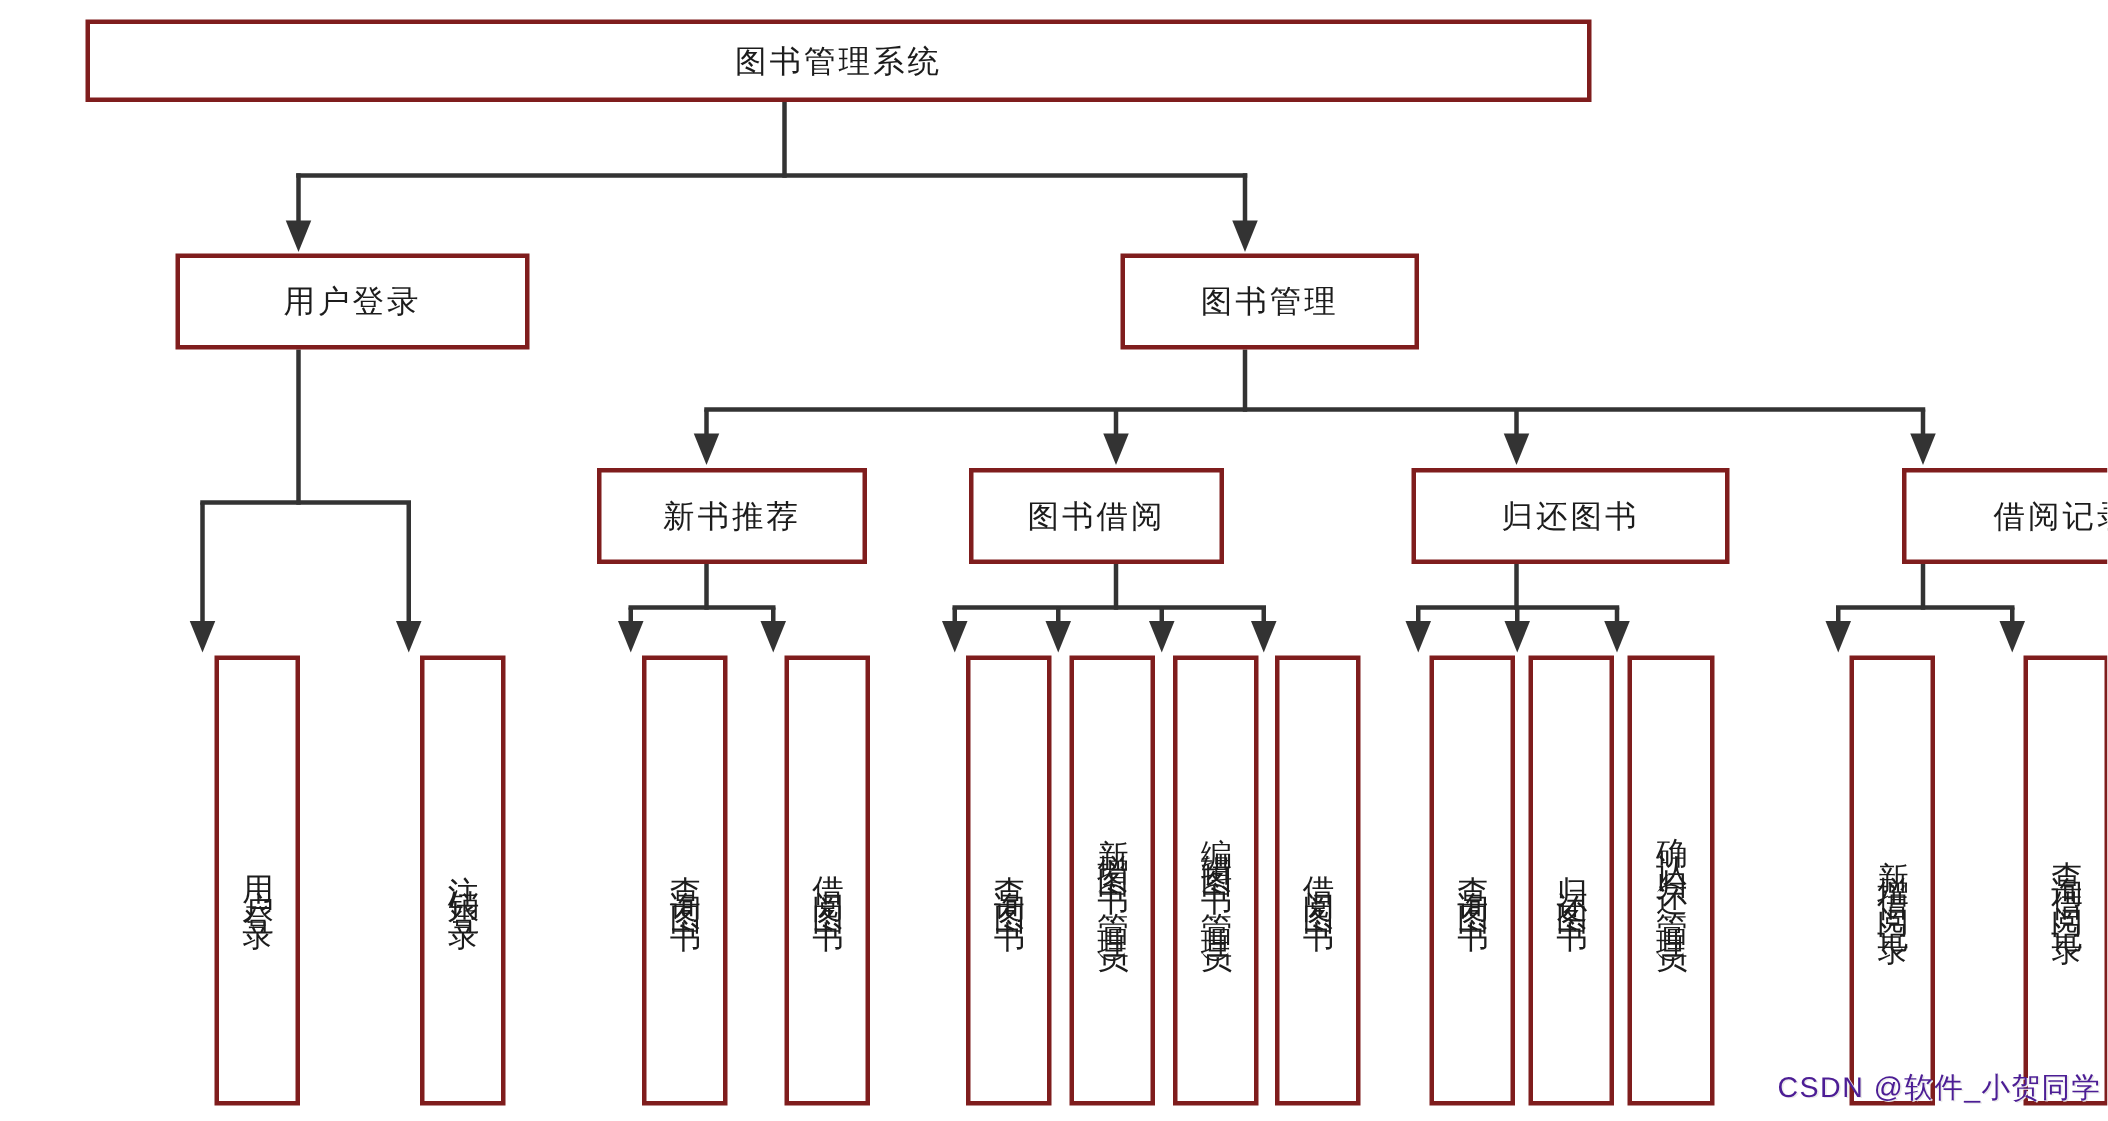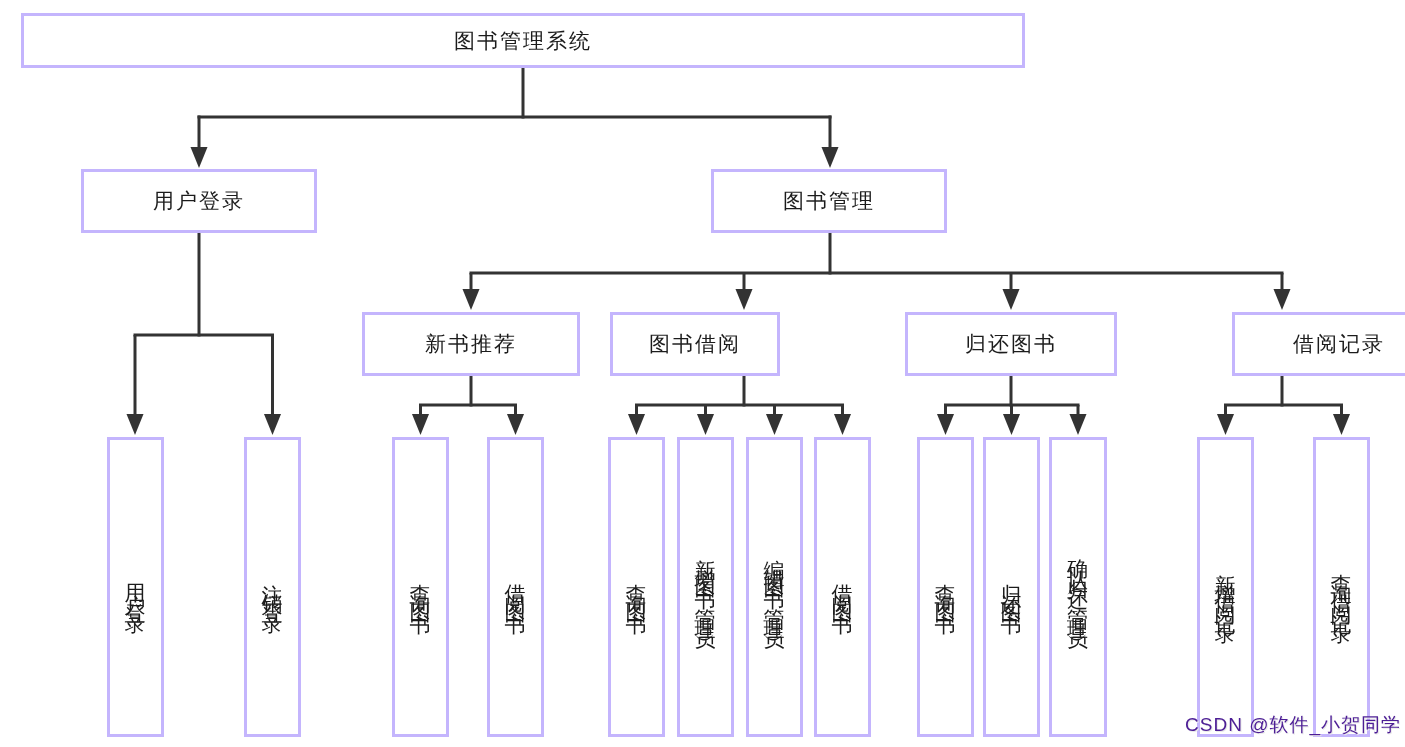--- a/index.html
+++ b/index.html
@@ -9,28 +9,29 @@
     background:#ffffff;
     overflow:hidden;
     font-family:"Liberation Sans","DejaVu Sans",sans-serif;
   }
   .wires{position:absolute;left:0;top:0;}
   .wires line{stroke:#333333;stroke-width:3;}
   .wires polygon{fill:#333333;stroke:none;}
   .box{
     position:absolute;
     box-sizing:border-box;
-    border:3px solid #c4b5fd;
+    border:3px solid #7f1d1d;
     background:#ffffff;
     display:flex;
     align-items:center;
     justify-content:center;
     color:#1c1c1c;
     font-size:21px;
     letter-spacing:2px;
+    margin-left:36px;
   }
   .root{left:21px;top:13px;width:1004px;height:55px;}
   .lvl2{top:169px;height:64px;}
   .lvl3{top:312px;height:64px;}
   .leaf{
     top:437px;height:300px;width:57px;
     writing-mode:vertical-rl;
     text-orientation:mixed;
     font-size:21px;
     letter-spacing:10px;
@@ -117,23 +118,23 @@
       <line x1="1225.5" y1="405" x2="1225.5" y2="416"></line>
       <polygon points="1217,414 1234,414 1225.5,435"></polygon>
       <line x1="1341.5" y1="405" x2="1341.5" y2="416"></line>
       <polygon points="1333,414 1350,414 1341.5,435"></polygon>
     </g>
   </svg>
 
   <div class="box root">图书管理系统</div>
 
   <div class="box lvl2" style="left:81px;width:236px;">用户登录</div>
-  <div class="box lvl2" style="left:711px;width:236px;">图书管理</div>
+  <div class="box lvl2" style="left:711px;width:199px;">图书管理</div>
 
-  <div class="box lvl3" style="left:362px;width:218px;">新书推荐</div>
+  <div class="box lvl3" style="left:362px;width:180px;">新书推荐</div>
   <div class="box lvl3" style="left:610px;width:170px;">图书借阅</div>
   <div class="box lvl3" style="left:905px;width:212px;">归还图书</div>
   <div class="box lvl3" style="left:1232px;width:214px;">借阅记录</div>
 
   <div class="box leaf" style="left:107px;">用户登录</div>
   <div class="box leaf" style="left:244px;">注销登录</div>
 
   <div class="box leaf" style="left:392px;">查询图书</div>
   <div class="box leaf" style="left:487px;">借阅图书</div>
 

